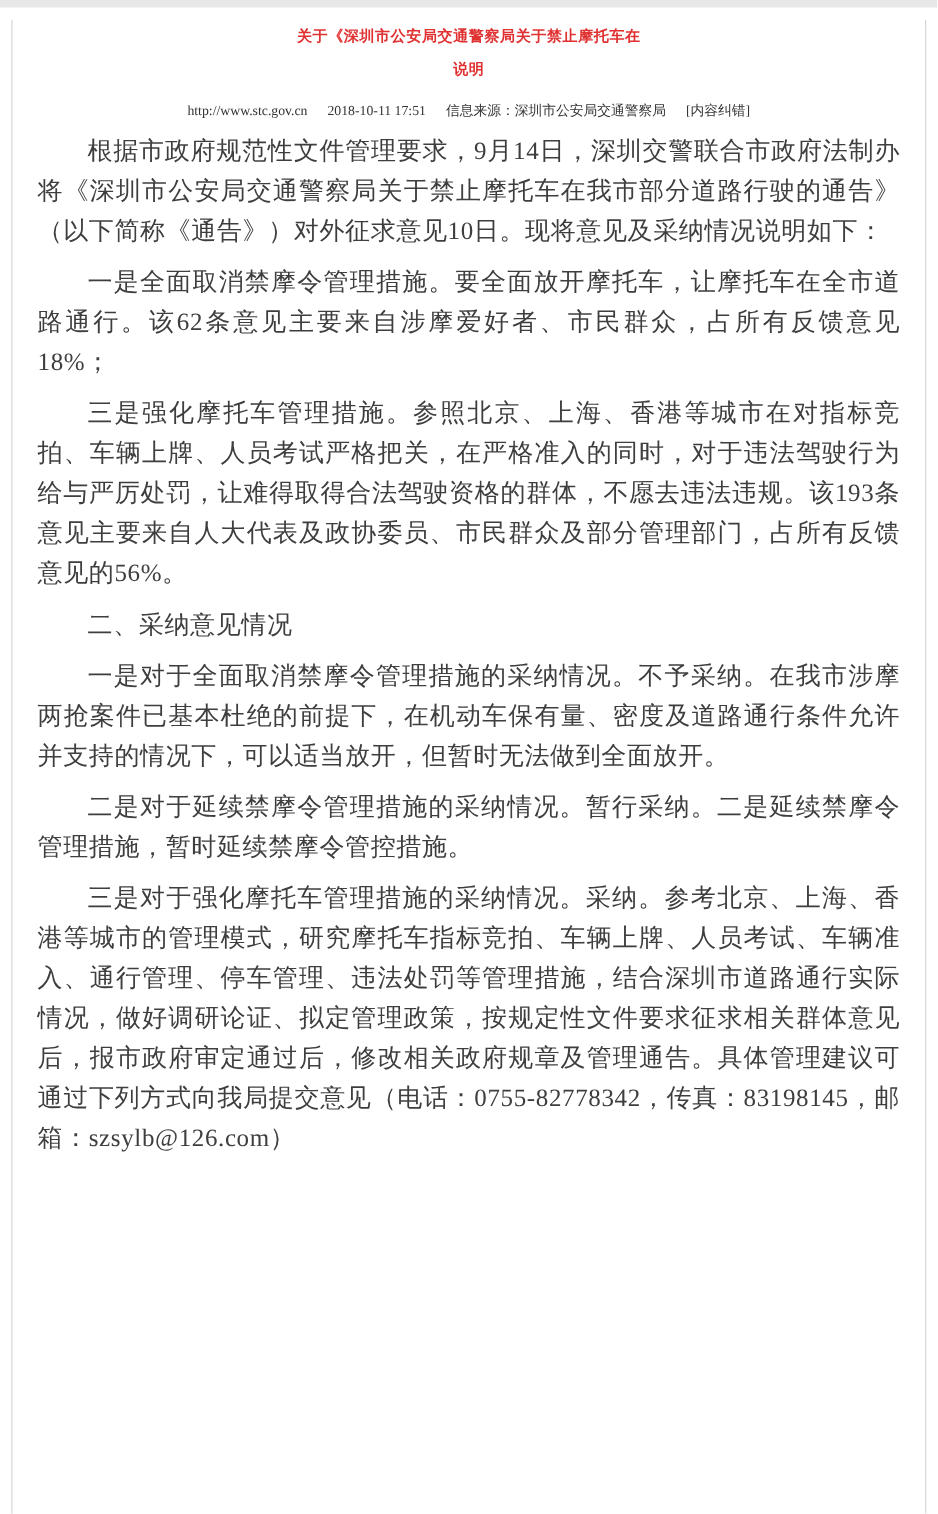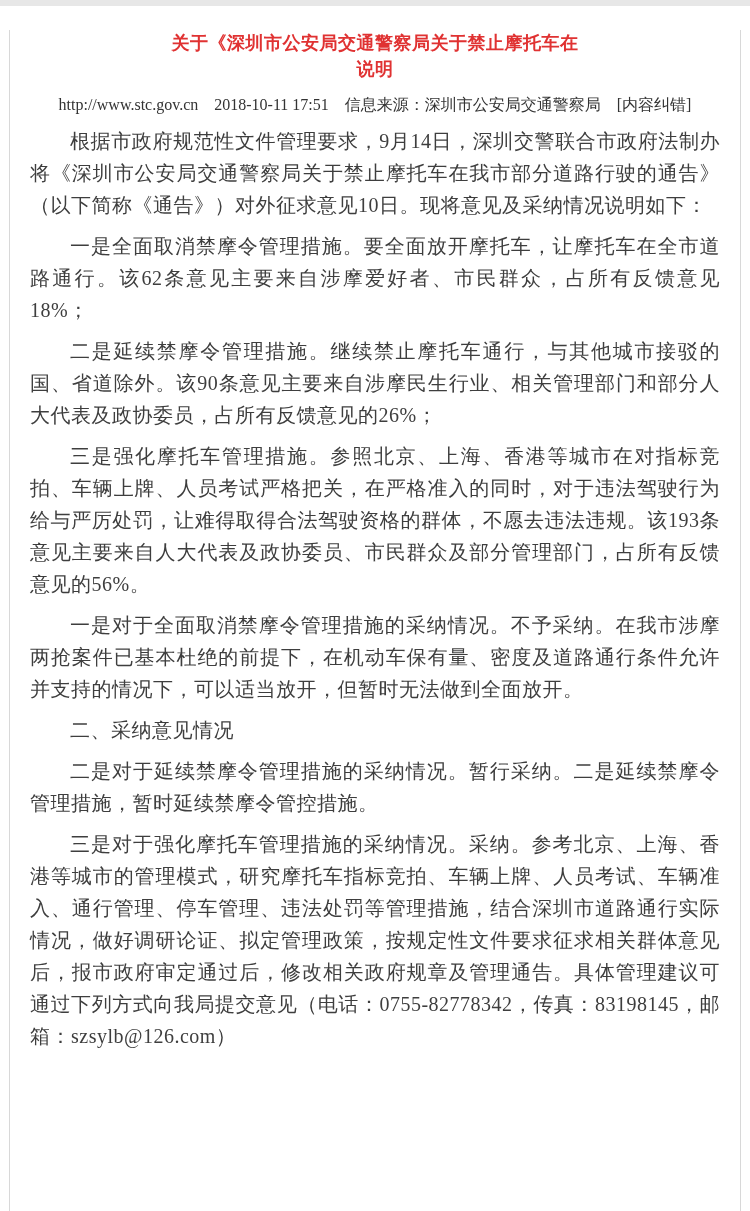--- a/index.html
+++ b/index.html
@@ -24,33 +24,33 @@
   }
   .frame {
     margin: 0 9px;
     min-height: 1205px;
     border-left: 1px solid #d8d8d8;
     border-right: 1px solid #d8d8d8;
     padding: 0 20px;
     background: #ffffff;
   }
   .title {
-    margin: 24px auto 0;
+    margin: 10px auto 0;
     text-align: center;
     color: #e03232;
-    font-size: 18px;
+    font-size: 12px;
     font-weight: bold;
     line-height: 26px;
     letter-spacing: 0.5px;
   }
   .title span { display: block; }
   .meta {
     margin-top: 13px;
     text-align: center;
-    font-size: 16px;
+    font-size: 11px;
     color: #333333;
     white-space: nowrap;
   }
   .meta span { margin: 0 8px; }
   .meta .correction { cursor: pointer; }
   .article-body {
     margin-top: 4px;
     font-size: 20px;
     line-height: 32px;
     color: #3e3e3e;
@@ -74,22 +74,21 @@
       <span>说明</span>
     </h1>
 
     <div class="meta">
       <span>http://www.stc.gov.cn</span><span>2018-10-11 17:51</span><span>信息来源：深圳市公安局交通警察局</span><span class="correction">[内容纠错]</span>
     </div>
 
     <div class="article-body">
         <p>根据市政府规范性文件管理要求，9月14日，深圳交警联合市政府法制办将《深圳市公安局交通警察局关于禁止摩托车在我市部分道路行驶的通告》（以下简称《通告》）对外征求意见10日。现将意见及采纳情况说明如下：</p>
         <p>一是全面取消禁摩令管理措施。要全面放开摩托车，让摩托车在全市道路通行。该62条意见主要来自涉摩爱好者、市民群众，占所有反馈意见18%；</p>
-        <p>二是延续禁摩令管理措施。继续禁止摩托车通行，与其他城市接驳的国、省道除外。该90条意见主要来自涉摩民生行业、相关管理部门和部分人大代表及政协委员，占所有反馈意见的26%；</p>
         <p>三是强化摩托车管理措施。参照北京、上海、香港等城市在对指标竞拍、车辆上牌、人员考试严格把关，在严格准入的同时，对于违法驾驶行为给与严厉处罚，让难得取得合法驾驶资格的群体，不愿去违法违规。该193条意见主要来自人大代表及政协委员、市民群众及部分管理部门，占所有反馈意见的56%。</p>
+        <p>二、采纳意见情况</p>
         <p>一是对于全面取消禁摩令管理措施的采纳情况。不予采纳。在我市涉摩两抢案件已基本杜绝的前提下，在机动车保有量、密度及道路通行条件允许并支持的情况下，可以适当放开，但暂时无法做到全面放开。</p>
-        <p>二、采纳意见情况</p>
         <p>二是对于延续禁摩令管理措施的采纳情况。暂行采纳。二是延续禁摩令管理措施，暂时延续禁摩令管控措施。</p>
         <p>三是对于强化摩托车管理措施的采纳情况。采纳。参考北京、上海、香港等城市的管理模式，研究摩托车指标竞拍、车辆上牌、人员考试、车辆准入、通行管理、停车管理、违法处罚等管理措施，结合深圳市道路通行实际情况，做好调研论证、拟定管理政策，按规定性文件要求征求相关群体意见后，报市政府审定通过后，修改相关政府规章及管理通告。具体管理建议可通过下列方式向我局提交意见（电话：0755-82778342，传真：83198145，邮箱：szsylb@126.com）</p>
       </div>
 
   </div>
 </div>
 
 </body></html>

